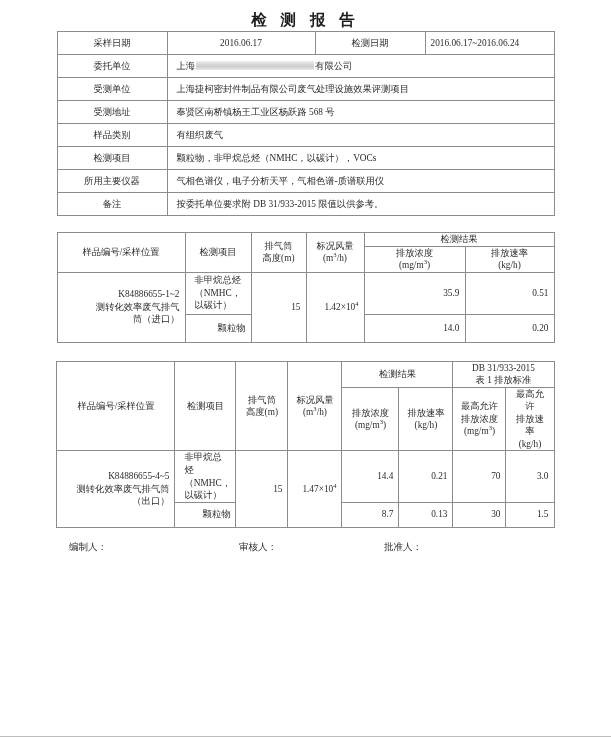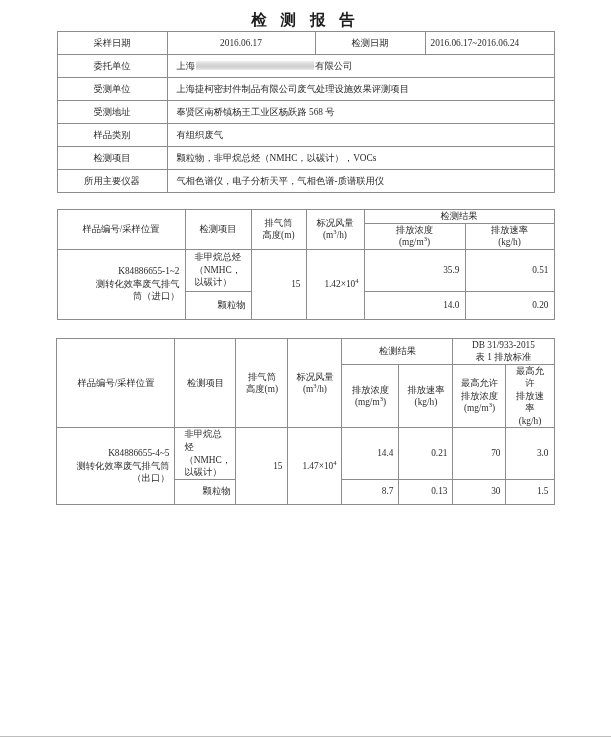--- a/index.html
+++ b/index.html
@@ -146,20 +146,24 @@
         <td class="lbl">样品类别</td>
         <td class="val" colspan="3">有组织废气</td>
       </tr>
       <tr>
         <td class="lbl">检测项目</td>
         <td class="val" colspan="3">颗粒物，非甲烷总烃（NMHC，以碳计），VOCs</td>
       </tr>
       <tr>
         <td class="lbl">所用主要仪器</td>
         <td class="val" colspan="3">气相色谱仪，电子分析天平，气相色谱-质谱联用仪</td>
+      </tr>
+      <tr>
+        <td class="lbl">备注</td>
+        <td class="val" colspan="3">按委托单位要求附 DB 31/933-2015 限值以供参考。</td>
       </tr>
     </tbody>
   </table>
 
   <div class="spacer-a"></div>
 
   <table class="rpt data">
     <colgroup>
         <col style="width:128px">
         <col style="width:66px">
@@ -241,14 +245,19 @@
       <tr>
         <td class="item-cell" style="height:24px">颗粒物</td>
         <td>8.7</td>
         <td>0.13</td>
         <td>30</td>
         <td>1.5</td>
       </tr>
     </tbody>
   </table>
 
+  <div class="signers">
+    <span class="sg1">编制人：</span>
+    <span class="sg2">审核人：</span>
+    <span class="sg3">批准人：</span>
+  </div>
 
 </div>
 
 </body></html>

